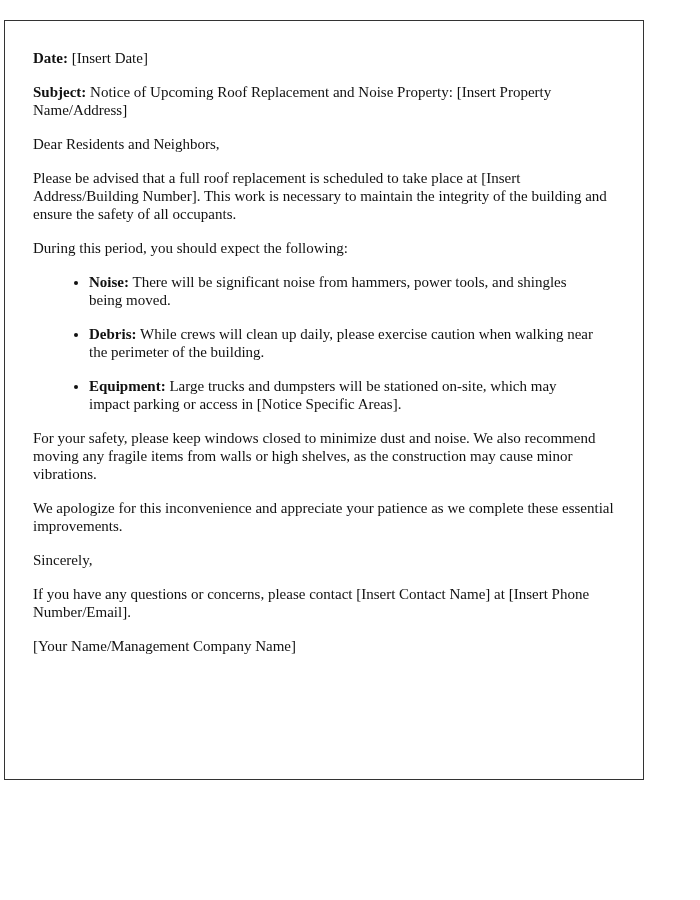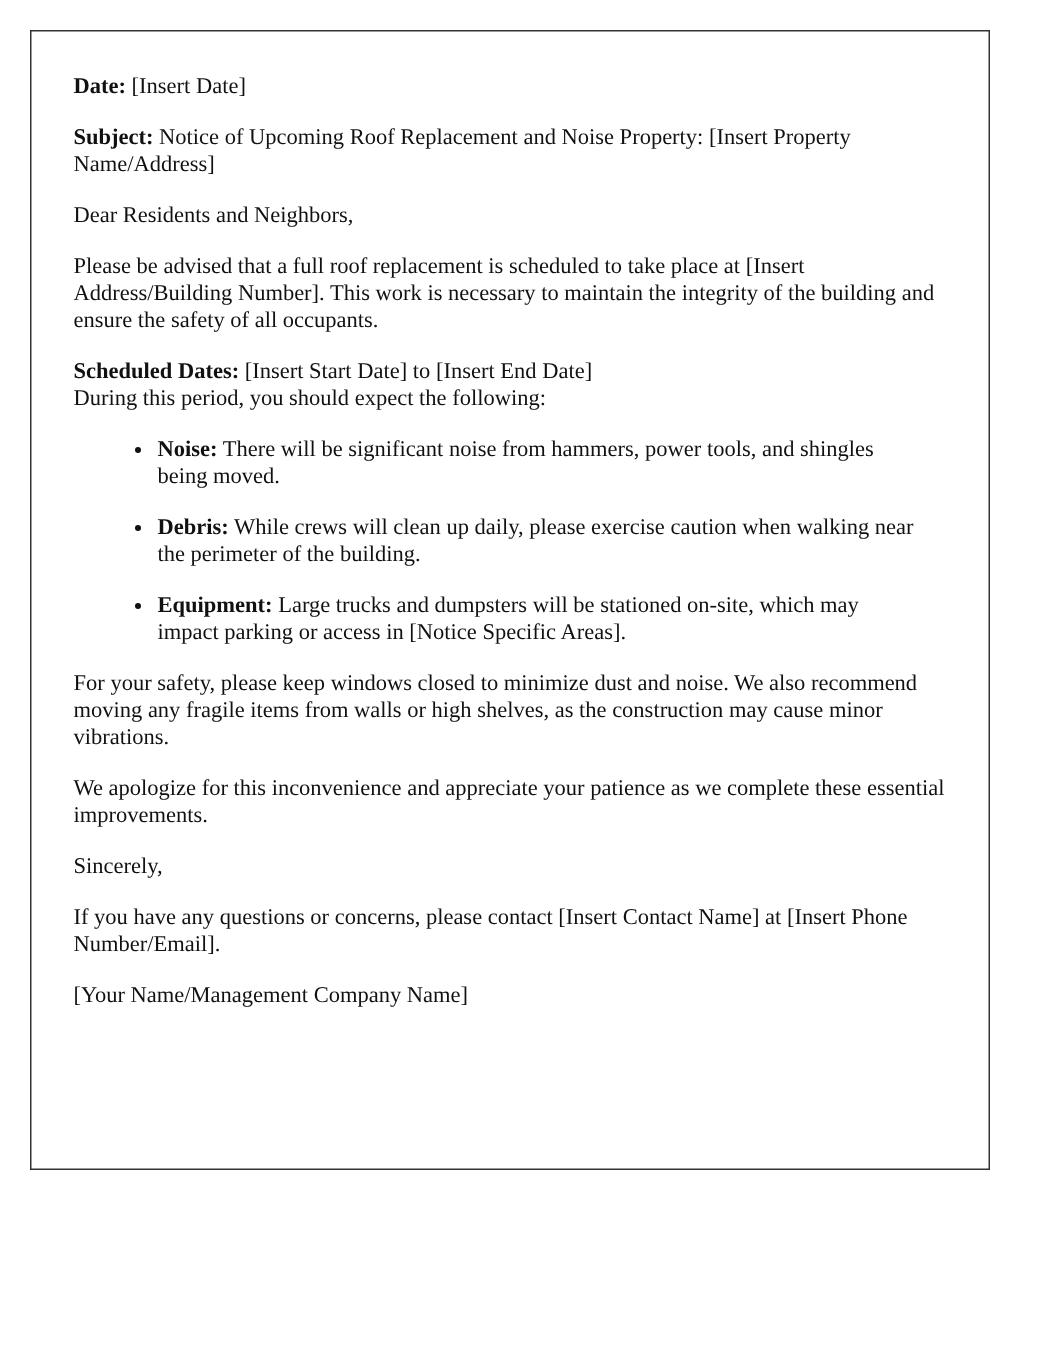--- a/index.html
+++ b/index.html
@@ -11,21 +11,21 @@
       width: 700px;
       height: 900px;
       position: relative;
       font-family: "Liberation Serif", "DejaVu Serif", serif;
       color: #111111;
       font-size: 15px;
       line-height: 18px;
     }
     .letter {
       position: absolute;
-      left: 20px;
+      left: 4px;
       top: 20px;
       width: 640px;
       height: 760px;
       border: 1px solid #333333;
       box-sizing: border-box;
       padding: 28px 28px 0 28px;
     }
     .para {
       margin: 0 0 16px 0;
     }
@@ -50,21 +50,20 @@
 <div class="letter">
 
   <p class="para"><span class="bold">Date:</span><span> [Insert Date]</span></p>
 
   <p class="para"><span class="bold">Subject:</span><span> Notice of Upcoming Roof Replacement and Noise Property: [Insert Property Name/Address]</span></p>
 
   <p class="para">Dear Residents and Neighbors,</p>
 
   <p class="para">Please be advised that a full roof replacement is scheduled to take place at [Insert Address/Building Number]. This work is necessary to maintain the integrity of the building and ensure the safety of all occupants.</p>
 
-  <p class="para tight"><span class="bold">Scheduled Dates:</span><span> [Insert Start Date] to [Insert End Date]</span></p>
 
   <p class="para">During this period, you should expect the following:</p>
 
   <ul class="list">
     <li><span class="bold">Noise:</span><span> There will be significant noise from hammers, power tools, and shingles being moved.</span></li>
     <li><span class="bold">Debris:</span><span> While crews will clean up daily, please exercise caution when walking near the perimeter of the building.</span></li>
     <li><span class="bold">Equipment:</span><span> Large trucks and dumpsters will be stationed on-site, which may impact parking or access in [Notice Specific Areas].</span></li>
   </ul>
 
   <p class="para">For your safety, please keep windows closed to minimize dust and noise. We also recommend moving any fragile items from walls or high shelves, as the construction may cause minor vibrations.</p>

